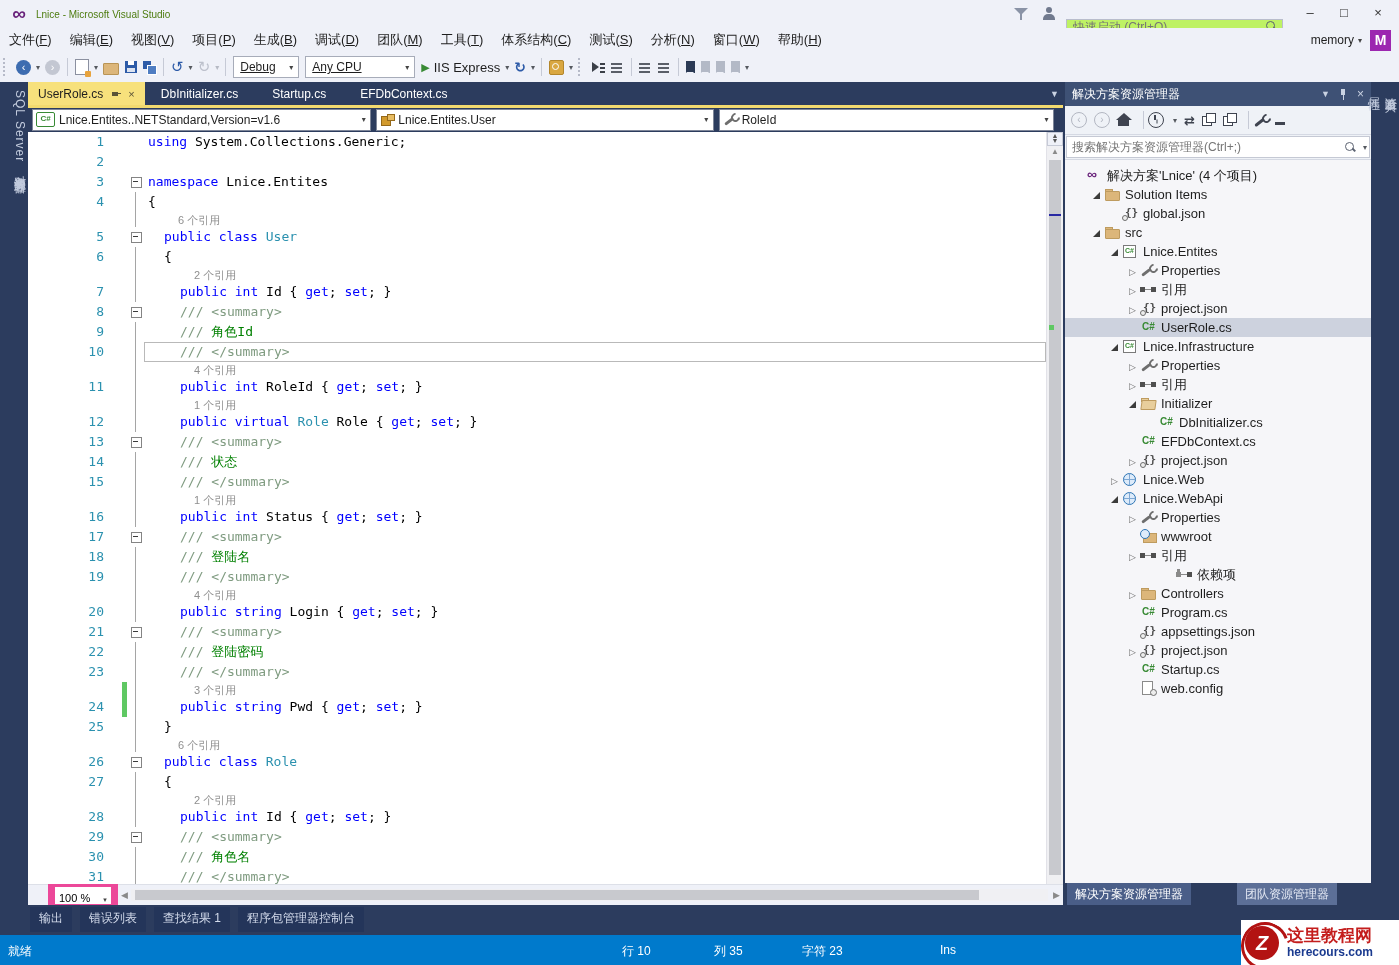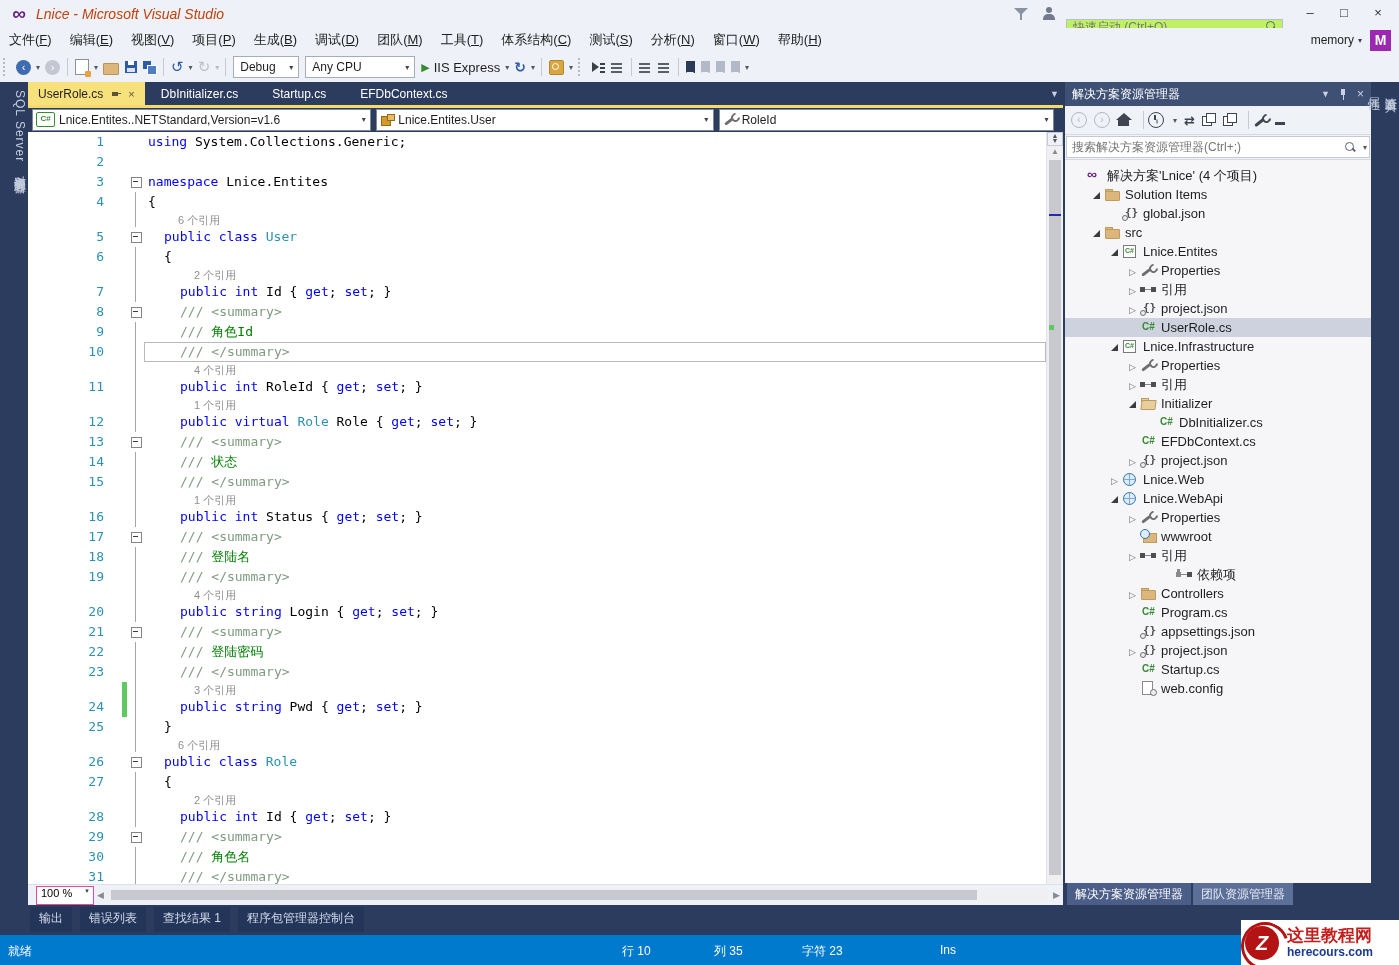--- a/index.html
+++ b/index.html
@@ -5,21 +5,21 @@
   html,body{margin:0;padding:0;}
   body{width:1399px;height:965px;overflow:hidden;font-family:"Liberation Sans","DejaVu Sans",sans-serif;
        background:#2C3C5E;position:relative;-webkit-font-smoothing:antialiased;}
   .nosel{user-select:none;}
   u{text-decoration:underline;}
 
   
   .titlebar{position:absolute;left:0;top:0;width:1399px;height:28px;background:#EFF1F8;
             display:flex;align-items:center;border-bottom:1px solid #E3E6EF;}
   .vslogo{width:22px;height:22px;margin:0 6px 0 8px;color:#68217A;font-weight:bold;font-size:19px;line-height:22px;text-align:center;}
-  .apptitle{font-size:14px;color:#c2410c;font-style:italic;}
+  .apptitle{font-size:10px;color:#4d7c0f;}
   .tb-right{position:absolute;right:0;top:0;height:28px;display:flex;align-items:center;}
   .funnel-ic{width:14px;height:14px;margin-right:14px;position:relative;}
   .funnel-ic::before{content:"";position:absolute;left:0;top:1px;border-left:7px solid transparent;border-right:7px solid transparent;border-top:7px solid #8A93A6;}
   .funnel-ic::after{content:"";position:absolute;left:6px;top:7px;width:2px;height:6px;background:#8A93A6;}
   .person-ic{width:14px;height:14px;margin-right:10px;position:relative;}
   .person-ic::before{content:"";position:absolute;left:4px;top:0;width:6px;height:6px;border-radius:50%;background:#717A8E;}
   .person-ic::after{content:"";position:absolute;left:1px;top:7px;width:12px;height:6px;border-radius:5px 5px 0 0;background:#717A8E;}
   .quicklaunch{width:215px;height:20px;background:#bef264;border:1px solid #B9BDCC;display:flex;align-items:flex-start;margin-right:10px;margin-top:32px;}
   .quicklaunch input{flex:1;border:none;outline:none;font-size:12px;color:#777;padding:0 6px;background:transparent;font-family:inherit;}
   .mag{width:12px;height:12px;position:relative;margin-right:5px;flex:none;}
@@ -50,21 +50,21 @@
   .ico-openf{width:14px;height:10px;background:#DCB67A;border:1px solid #B99455;border-radius:1px;margin-top:3px;}
   .ico-save{width:12px;height:12px;background:#2D5BA8;position:relative;}
   .ico-save::before{content:"";position:absolute;left:3px;top:0;width:6px;height:4px;background:#FFF;}
   .ico-save::after{content:"";position:absolute;left:2px;bottom:1px;width:8px;height:4px;background:#DCE3F0;}
   .ico-saveall{width:13px;height:13px;position:relative;}
   .ico-saveall::before{content:"";position:absolute;left:0;top:0;width:8px;height:8px;background:#2D5BA8;}
   .ico-saveall::after{content:"";position:absolute;left:4px;top:4px;width:8px;height:8px;background:#4F7DC2;border:1px solid #FFF;}
   .undo{color:#2D5BA8;font-size:15px;line-height:16px;}
   .redo{color:#BDC1CC;font-size:15px;line-height:16px;}
   .combo{height:20px;background:#FFF;border:1px solid #A7ACB9;display:flex;align-items:center;font-size:12px;color:#1E1E1E;margin:0 3px;}
-  .combo .cval{flex:1;padding:0 6px;white-space:nowrap;overflow:hidden;}
+  .combo .cval{flex:1;padding:0 6px;white-space:nowrap;overflow:hidden;text-decoration:underline;}
   .combo .carr{width:14px;text-align:center;font-size:8px;color:#444;}
   .play{color:#388A34;font-size:11px;margin-right:4px;}
   .runlbl{font-size:13px;color:#1E1E1E;}
   .refresh{color:#2D5BA8;font-size:14px;font-weight:bold;}
   .ico-findamber{width:13px;height:13px;background:#D9A741;border:1px solid #B3862B;border-radius:2px;position:relative;}
   .ico-findamber::after{content:"";position:absolute;left:2px;top:2px;width:5px;height:5px;border:1.5px solid #FFF;border-radius:50%;}
   .ico-nav{width:14px;height:14px;position:relative;}
   .ico-nav::before{content:"";position:absolute;left:1px;top:2px;border-left:7px solid #3B4048;border-top:5px solid transparent;border-bottom:5px solid transparent;}
   .ico-nav::after{content:"";position:absolute;left:9px;top:3px;width:5px;height:1.5px;background:#3B4048;box-shadow:0 4px 0 #3B4048,0 8px 0 #3B4048;}
   .ico-lines{width:13px;height:12px;position:relative;}
@@ -127,21 +127,21 @@
   
   .vscroll{width:16px;flex:none;background:#F0F0F3;position:relative;border-left:1px solid #E2E2E8;}
   .vsplit{position:absolute;left:0;top:0;width:16px;height:14px;background:#EFF1F8;border:1px solid #C6CAD6;box-sizing:border-box;text-align:center;font-size:7px;line-height:5px;color:#555;}
   .vup{position:absolute;left:0;top:15px;width:16px;text-align:center;font-size:8px;color:#8A8A8A;}
   .vthumb{position:absolute;left:2px;top:28px;width:12px;height:715px;background:#C8C9CE;}
   .mark-caret{position:absolute;left:2px;top:82px;width:12px;height:2px;background:#2929A3;}
   .mark-chg{position:absolute;left:2px;top:193px;width:5px;height:5px;background:#5FC863;}
 
   
   .edbottom{height:20px;background:#EFF1F8;display:flex;align-items:center;border-top:1px solid #DDE0E8;}
-  .zoomcombo{width:56px;height:17px;background:#FFF;border:1px solid #ec4899;display:flex;align-items:flex-start;font-size:11px;margin-left:8px;}
+  .zoomcombo{width:56px;height:17px;background:#FFF;border:7px solid #ec4899;display:flex;align-items:flex-end;font-size:11px;margin-left:20px;}
   .zoomcombo .cval{flex:1;padding:0 4px;}
   .zoomcombo .carr{width:12px;font-size:7px;color:#444;text-align:center;}
   .harr{color:#8A8A8A;font-size:9px;margin:0 3px;}
   .htrack{flex:1;height:12px;background:#F0F0F3;position:relative;margin-right:2px;}
   .hthumb{position:absolute;left:4px;top:1px;height:10px;width:92%;background:#C8C9CE;}
 
   
   .se-title{height:24px;background:#3E5175;color:#FFF;font-size:12px;display:flex;align-items:center;padding:0 7px;}
   .se-title .t{flex:1;}
   .se-title .ti{color:#C9D2E2;font-size:9px;margin-left:9px;}
@@ -195,21 +195,21 @@
   .tico-dep::after{content:"";position:absolute;right:1px;top:5px;width:5px;height:5px;background:#4F4F4F;}
   .tico-web::before{content:"";position:absolute;left:1px;top:1px;width:11px;height:11px;border:1px solid #2E75B5;border-radius:50%;
       background:linear-gradient(90deg,transparent 44%,#7FA8D4 44%,#7FA8D4 56%,transparent 56%),linear-gradient(0deg,transparent 44%,#7FA8D4 44%,#7FA8D4 56%,transparent 56%),#DDEBFA;}
   .tico-webfolder::before{content:"";position:absolute;left:3px;top:4px;width:12px;height:8px;background:#DCB67A;border:1px solid #BE9B5F;}
   .tico-webfolder::after{content:"";position:absolute;left:0;top:0;width:8px;height:8px;border:1px solid #2E75B5;border-radius:50%;background:#DDEBFA;}
   .tico-config::before{content:"";position:absolute;left:2px;top:0;width:9px;height:12px;background:#FFF;border:1px solid #8A8A8A;}
   .tico-config::after{content:"";position:absolute;right:0;bottom:0;width:5px;height:5px;border:1.5px solid #6E6E6E;border-radius:50%;background:#EDEDED;}
   .se-tabs{height:22px;background:#2C3C5E;display:flex;align-items:stretch;padding-left:2px;}
   .setab{display:flex;align-items:center;padding:0 8px;font-size:12px;margin-right:2px;}
   .setab.active{background:#4A5E88;color:#FFF;}
-  .setab.inactive{background:#5C6F97;color:#E4E9F4;}
+  .setab.inactive{background:#5C6F97;color:#E4E9F4;margin-left:44px;}
 
   
   .bottomrow{position:absolute;left:0;top:905px;width:1399px;height:30px;background:#2C3C5E;display:flex;align-items:flex-start;padding-top:2px;}
   .btab{margin-left:8px;padding:3px 9px 5px;background:#24355A;color:#D4DCEC;font-size:12px;}
   .btab:first-child{margin-left:30px;}
 
   
   .statusbar{position:absolute;left:0;top:935px;width:1399px;height:30px;background:#007ACC;color:#FFF;font-size:12px;}
   .sb-state{position:absolute;left:8px;top:8px;}
   .sb-line{position:absolute;left:622px;top:8px;}

